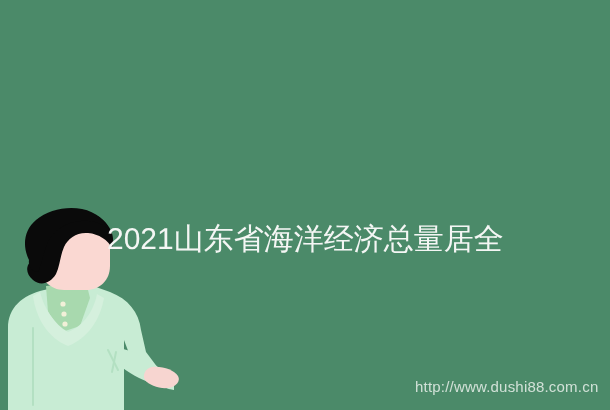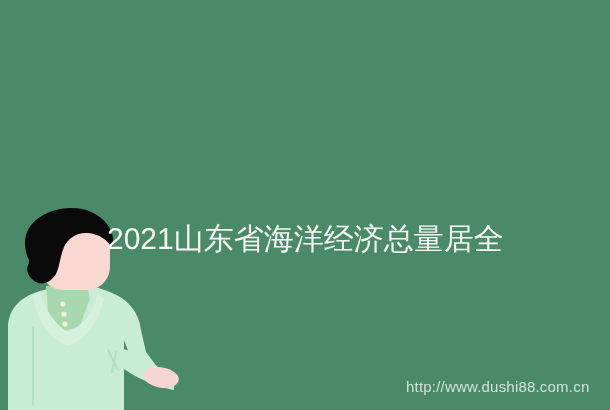--- a/index.html
+++ b/index.html
@@ -33,21 +33,21 @@
   }
   #illustration {
     position: absolute;
     left: 0px;
     top: 200px;
     width: 210px;
     height: 210px;
   }
   #watermark {
     position: absolute;
-    left: 406px;
+    left: 415px;
     top: 378px;
     color: rgba(243, 246, 243, 0.80);
     font-size: 15px;
     line-height: 18px;
     letter-spacing: 0.2px;
     white-space: nowrap;
   }
 </style>
 </head>
 <body>

